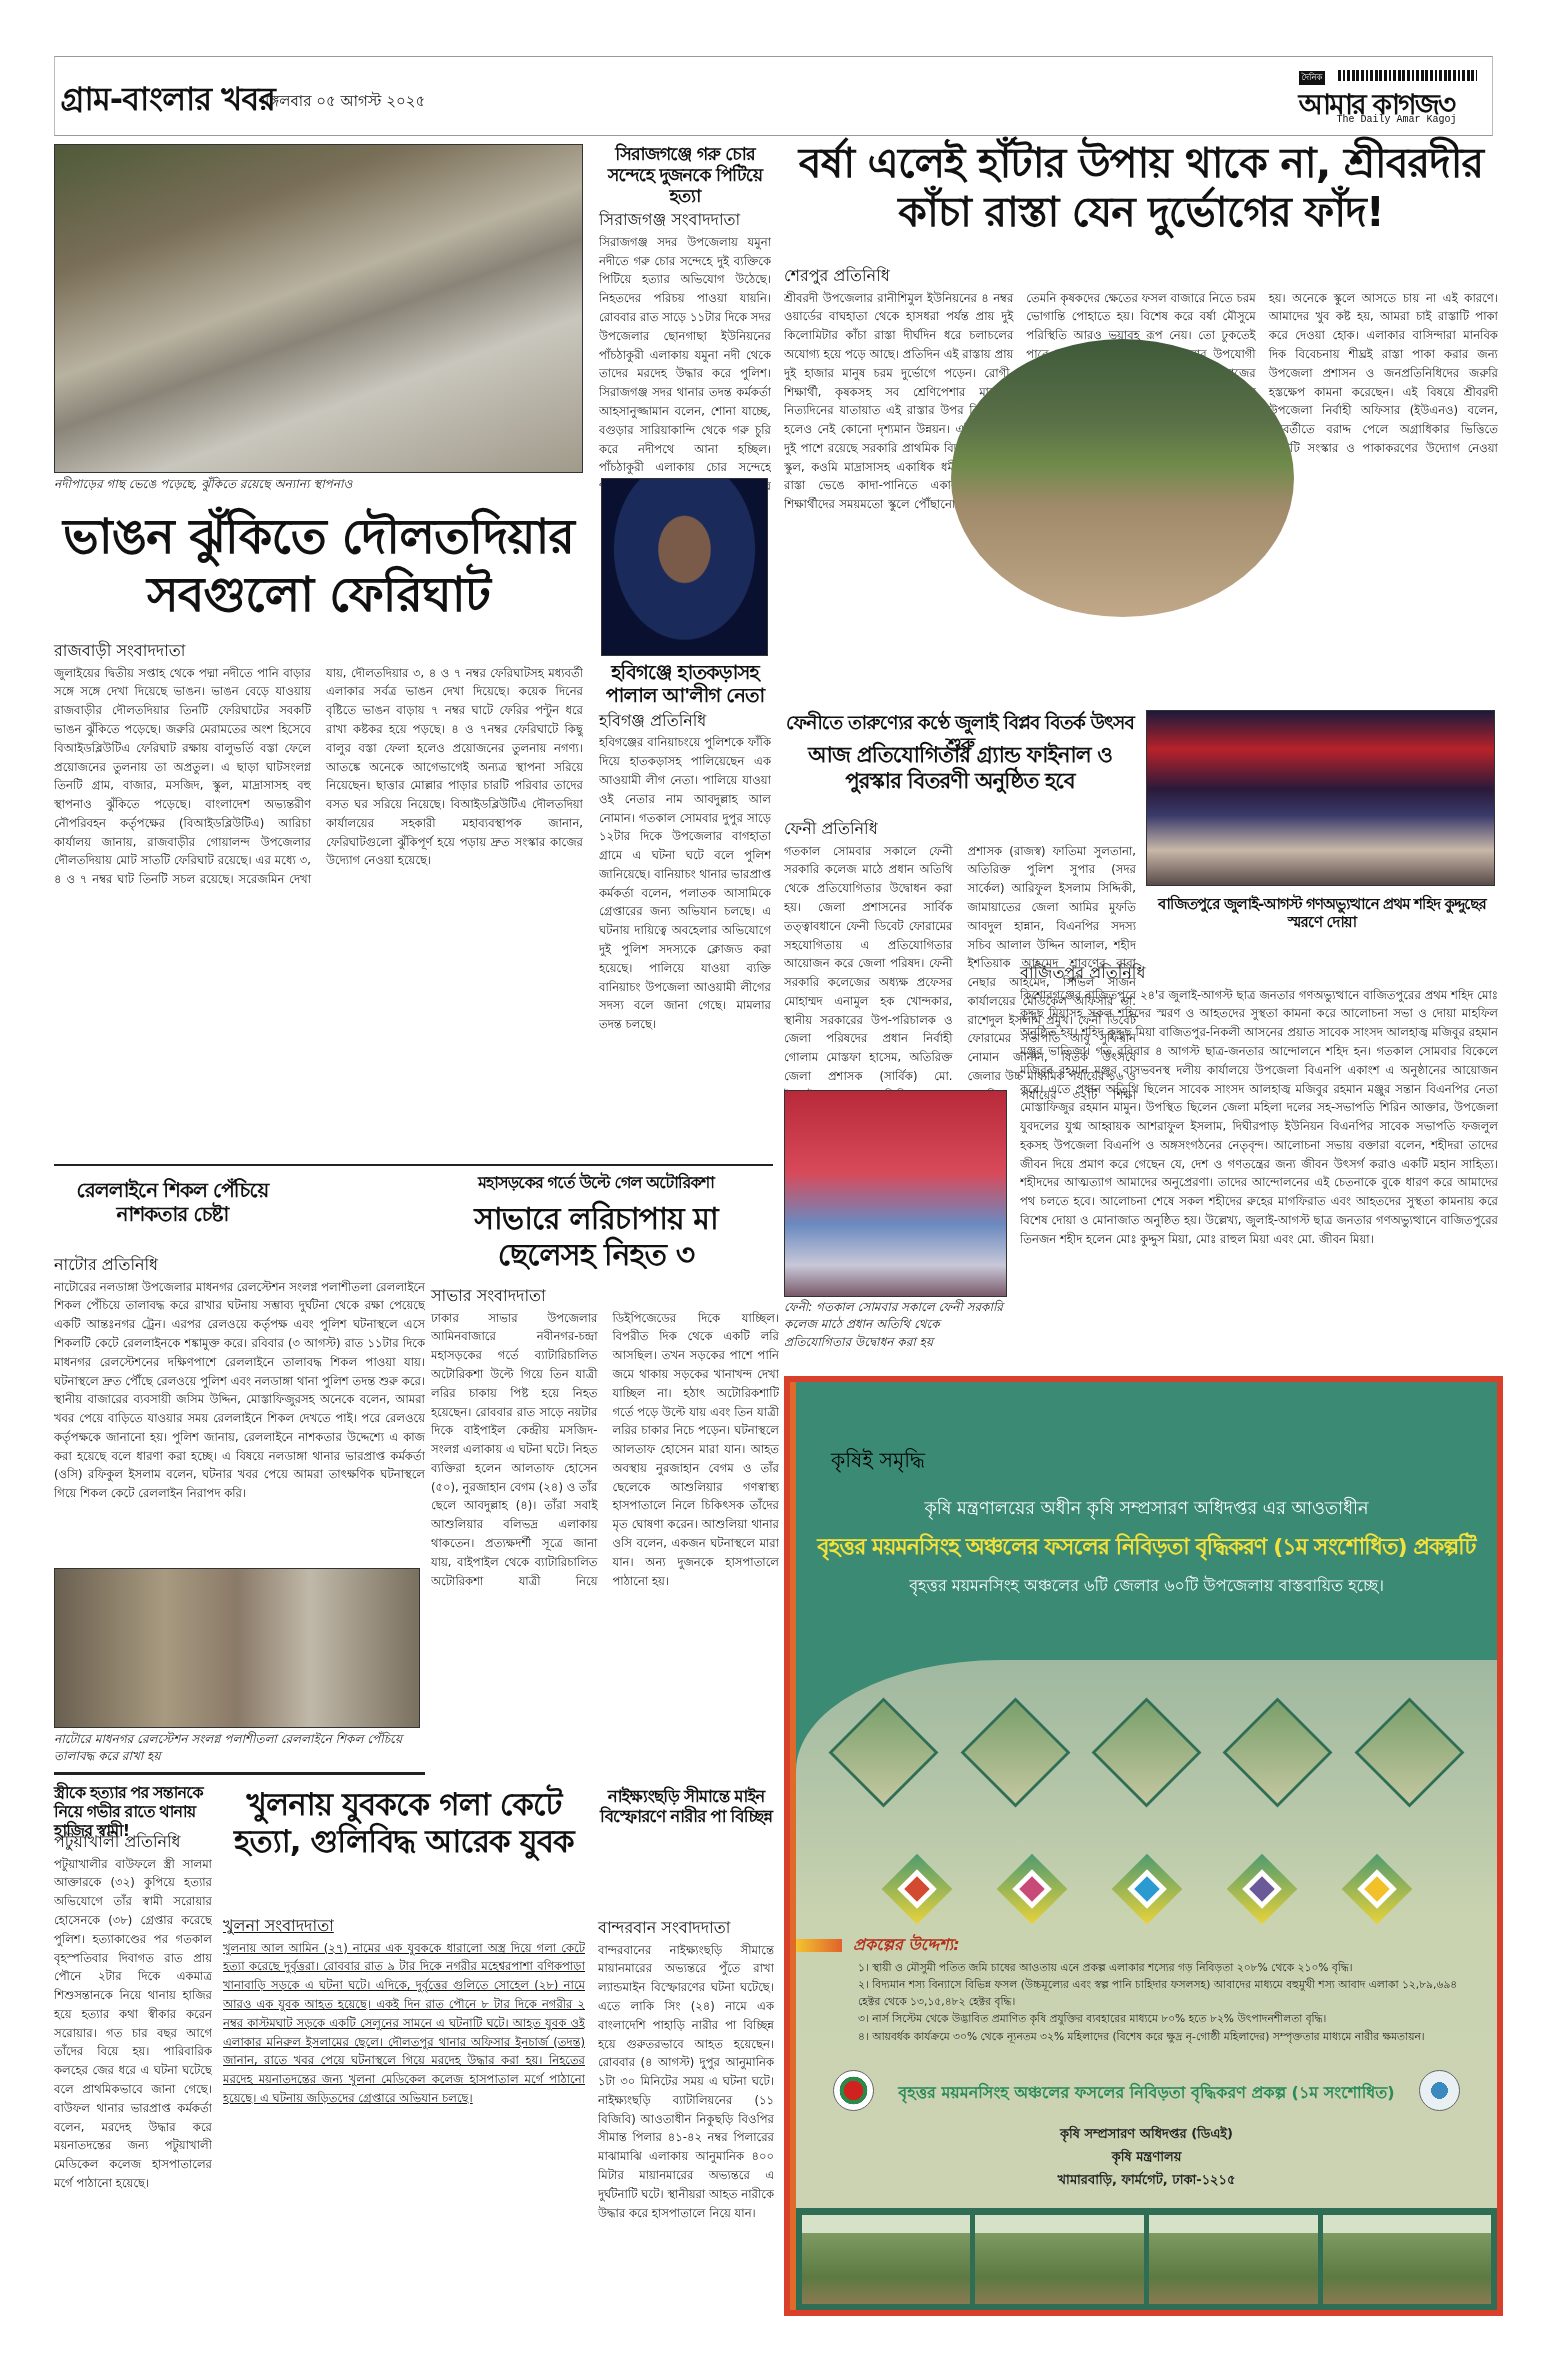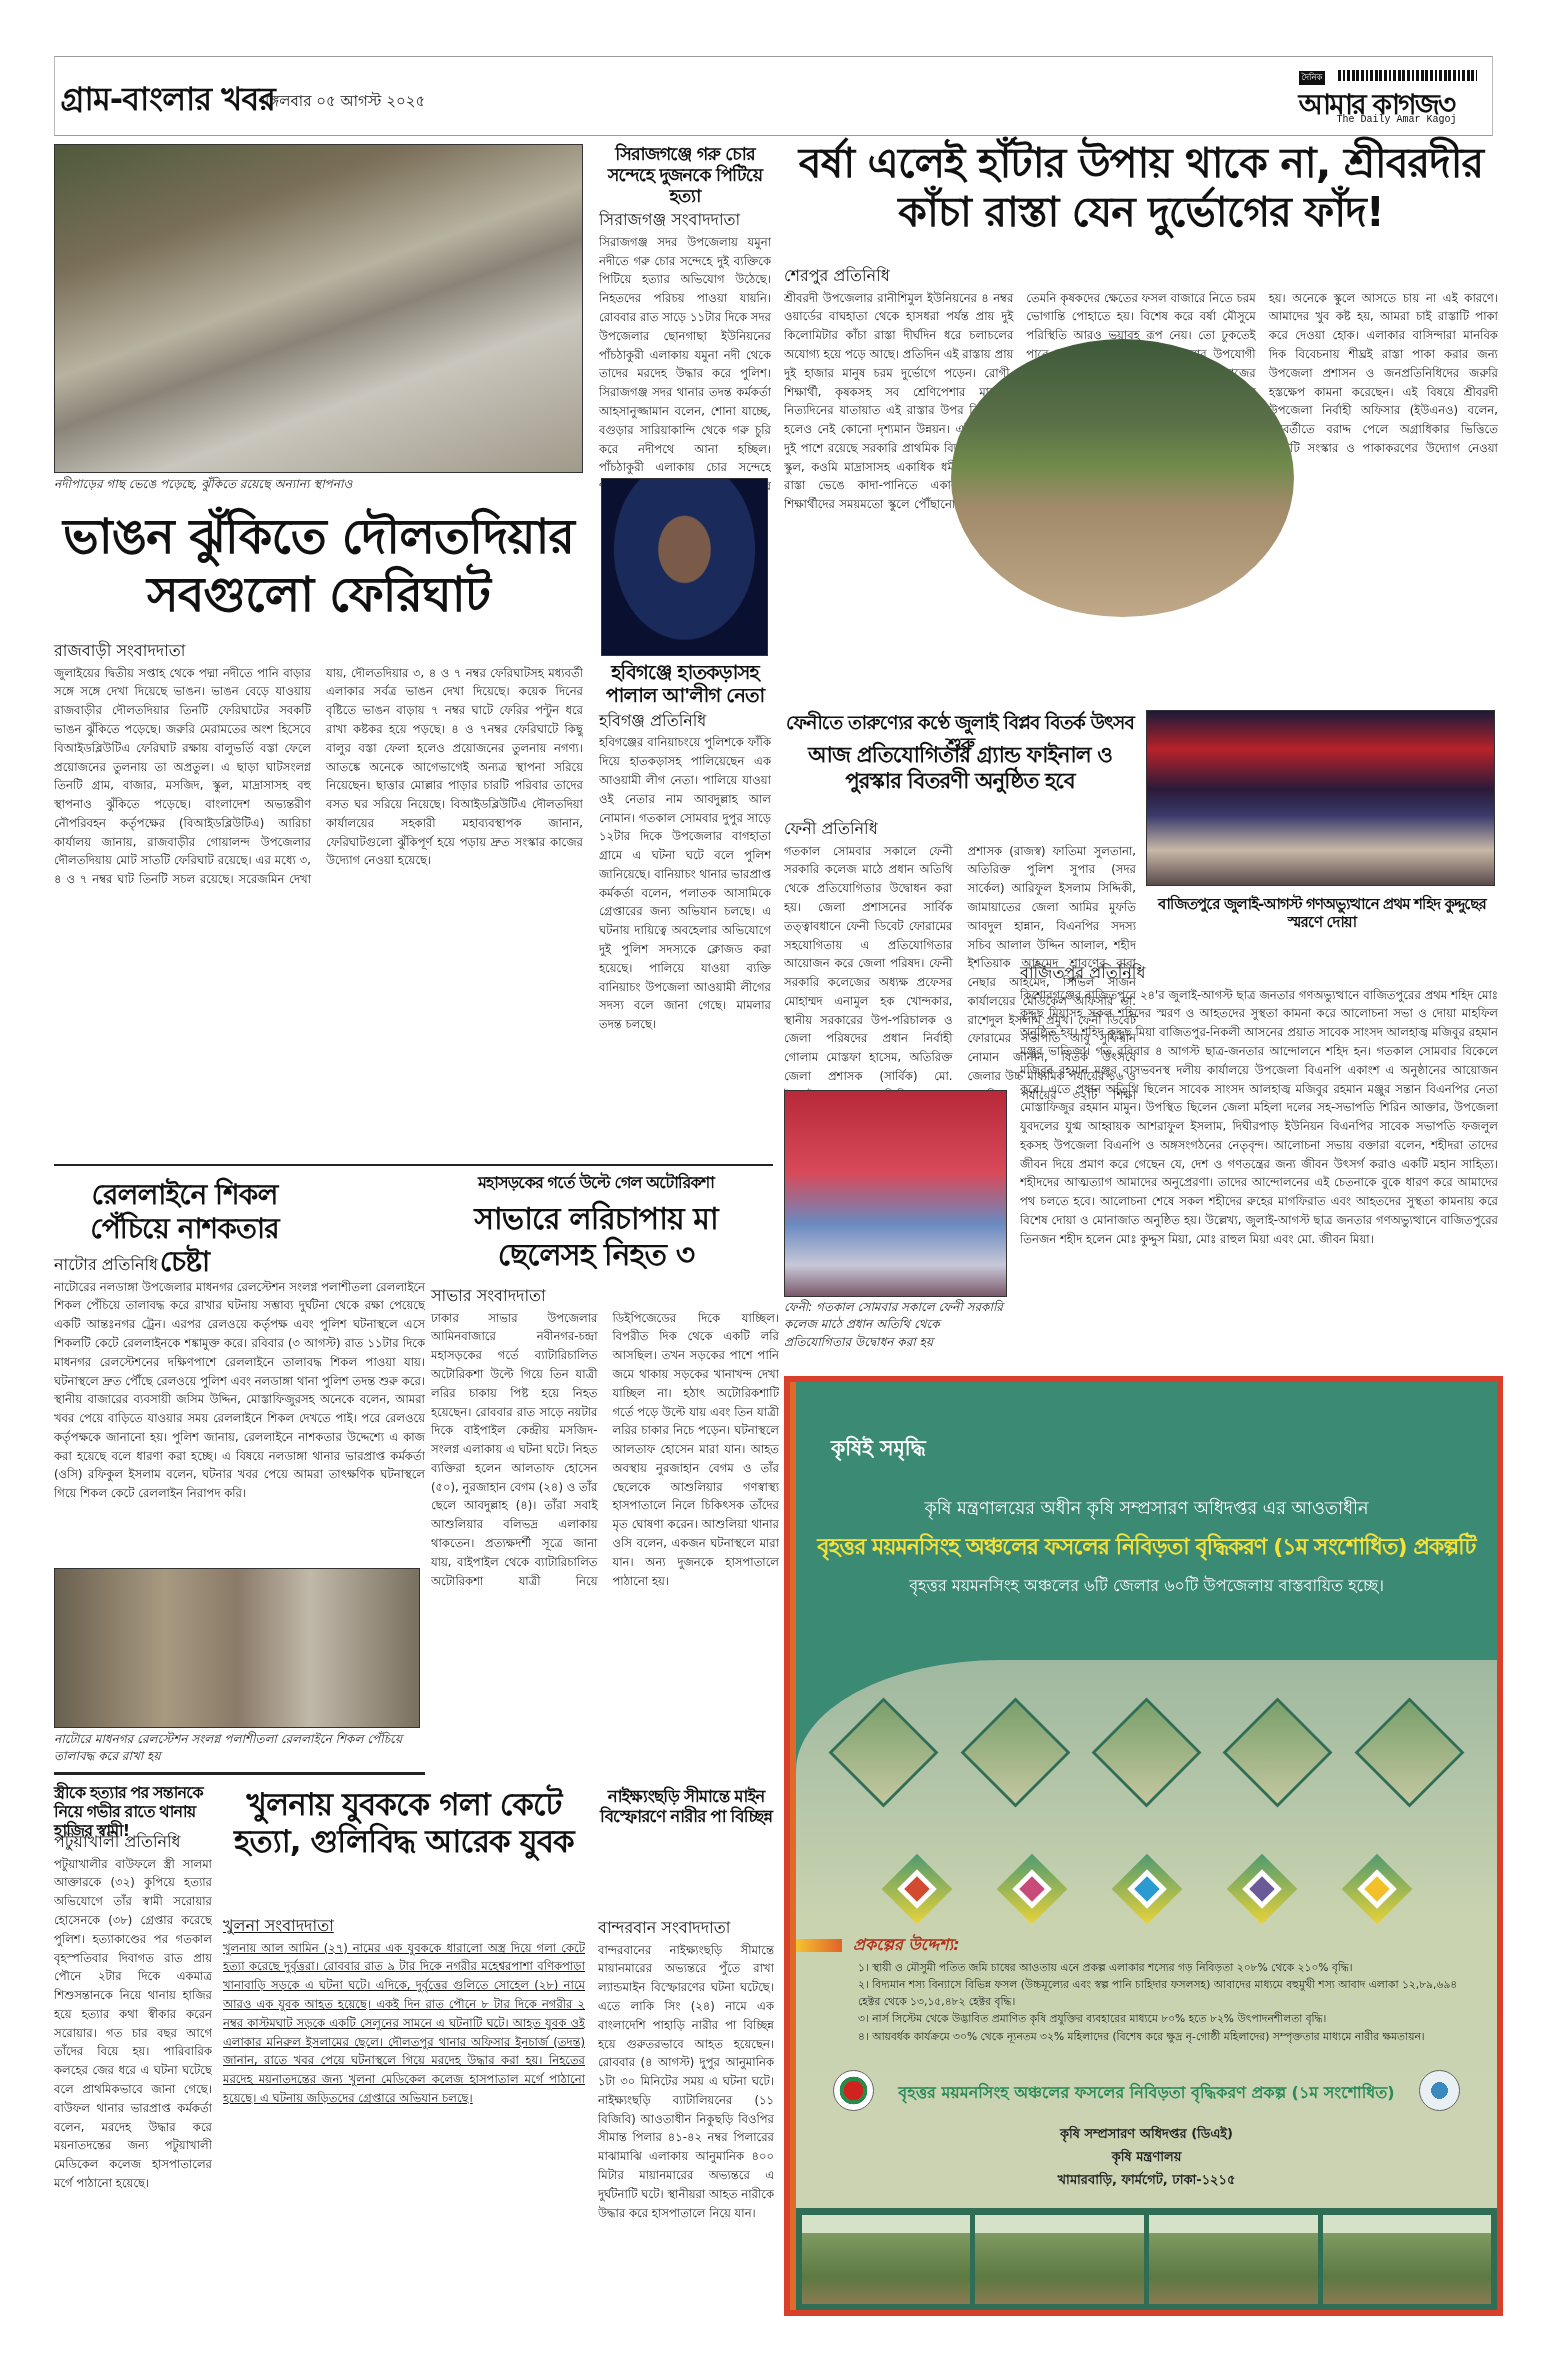--- a/index.html
+++ b/index.html
@@ -15,21 +15,21 @@
   .logo .en { position:absolute; right:28px; top:48px; font-size:10px; font-family:Liberation Mono, monospace; }
   .photo { background: linear-gradient(135deg,#6b6050,#9a8f78 40%,#c9c2b0 60%,#5a5a48); border:0.9px solid #333; }
   .caption { font-size: 12px; font-style: italic; color: #222; line-height: 1.45; }
   .headline { font-weight: bold; text-align: center; line-height: 1.2; letter-spacing: -0.9px; }
   .byline { font-size: 16px; line-height: 1.6; }
   .body { font-size: 11.6px; line-height: 1.62; text-align: justify; color: #222; }
   .cols2 { column-count: 2; column-gap: 15px; }
   .cols3 { column-count: 3; column-gap: 13px; }
   .ad { left: 784px; top: 1376px; width: 719px; height: 940px; border: 6.5px solid #d9402b; background: #3b8a74; }
   .ad-inner { position:absolute; inset:0; border-left: 6.5px solid #e06a2a; }
-  .ad-tag { position:absolute; left:35px; top:51px; color:#ffffff; font-size:20.4px; font-weight:bold; }
+  .ad-tag { position:absolute; left:35px; top:63px; color:#000000; font-size:20.4px; font-weight:normal; }
   .ad-line1 { position:absolute; left:0; right:0; top:113px; text-align:center; color:#fff; font-size:17.6px; }
   .ad-line2 { position:absolute; left:0; right:0; top:147px; text-align:center; color:#f4e23a; font-size:22px; font-weight:bold; letter-spacing:-0.9px; }
   .ad-line3 { position:absolute; left:0; right:0; top:191px; text-align:center; color:#fff; font-size:16px; }
   .ad-bottom { position:absolute; left:0; right:0; top:278px; bottom:0; background: linear-gradient(180deg,#9fb8a0,#c9d3b0 40%,#cdd3b4); border-top-left-radius: 204px 111px; }
   .ad-photos-row { position:absolute; left:0; right:0; top:519px; height:111px; display:flex; justify-content:center; gap:20.4px; }
   .ad-photo-diamond { width:111px; height:111px; transform: rotate(45deg) scale(.7); background: linear-gradient(135deg,#7aa06b,#c4c7a0); border:4.6px solid #2f6e55; }
   .diamonds { position:absolute; left:0; right:0; top:668px; display:flex; justify-content:center; gap:65px; }
   .diamond { width:50px; height:50px; transform: rotate(45deg); background: linear-gradient(135deg,#4f9a70,#e8d23a); display:flex; align-items:center; justify-content:center; }
   .diamond span { width:28px; height:28px; background:#fff; display:flex; align-items:center; justify-content:center; }
   .diamond span i { width:18.6px; height:18.6px; display:block; }
@@ -97,21 +97,21 @@
 <div class="abs caption" style="left:784px;top:1299px;width:223px;">ফেনী: গতকাল সোমবার সকালে ফেনী সরকারি কলেজ মাঠে প্রধান অতিথি থেকে প্রতিযোগিতার উদ্বোধন করা হয়</div>
 
 <div class="abs photo" style="left:1146px;top:710px;width:349px;height:176px;background:linear-gradient(180deg,#1a1a3a 0%,#b8222a 22%,#2a1a3a 45%,#3a3a6a 60%,#c8b8a8 80%,#5a4a4a 100%);"></div>
 <div class="abs headline" style="left:1146px;top:895px;width:352px;font-size:15px;">বাজিতপুরে জুলাই-আগস্ট গণঅভ্যুত্থানে প্রথম শহিদ কুদ্দুছের স্মরণে দোয়া</div>
 <div class="abs" style="left:1020px;top:960px;width:478px;">
   <div class="byline">বাজিতপুর প্রতিনিধি</div>
   <div class="body" style="height:394px;overflow:hidden;">কিশোরগঞ্জের বাজিতপুরে ২৪'র জুলাই-আগস্ট ছাত্র জনতার গণঅভ্যুত্থানে বাজিতপুরের প্রথম শহিদ মোঃ কুদ্দুছ মিয়াসহ সকল শহিদের স্মরণ ও আহতদের সুস্থতা কামনা করে আলোচনা সভা ও দোয়া মাহফিল অনুষ্ঠিত হয়। শহিদ কুদ্দুছ মিয়া বাজিতপুর-নিকলী আসনের প্রয়াত সাবেক সাংসদ আলহাজ্ব মজিবুর রহমান মঞ্জুর ভাতিজা। গত রবিবার ৪ আগস্ট ছাত্র-জনতার আন্দোলনে শহিদ হন। গতকাল সোমবার বিকেলে মজিবুর রহমান মঞ্জুর বাসভবনস্থ দলীয় কার্যালয়ে উপজেলা বিএনপি একাংশ এ অনুষ্ঠানের আয়োজন করে। এতে প্রধান অতিথি ছিলেন সাবেক সাংসদ আলহাজ্ব মজিবুর রহমান মঞ্জুর সন্তান বিএনপির নেতা মোস্তাফিজুর রহমান মামুন। উপস্থিত ছিলেন জেলা মহিলা দলের সহ-সভাপতি শিরিন আক্তার, উপজেলা যুবদলের যুগ্ম আহ্বায়ক আশরাফুল ইসলাম, দিঘীরপাড় ইউনিয়ন বিএনপির সাবেক সভাপতি ফজলুল হকসহ উপজেলা বিএনপি ও অঙ্গসংগঠনের নেতৃবৃন্দ। আলোচনা সভায় বক্তারা বলেন, শহীদরা তাদের জীবন দিয়ে প্রমাণ করে গেছেন যে, দেশ ও গণতন্ত্রের জন্য জীবন উৎসর্গ করাও একটি মহান সাহিত্য। শহীদদের আত্মত্যাগ আমাদের অনুপ্রেরণা। তাদের আন্দোলনের এই চেতনাকে বুকে ধারণ করে আমাদের পথ চলতে হবে। আলোচনা শেষে সকল শহীদের রুহের মাগফিরাত এবং আহতদের সুস্থতা কামনায় করে বিশেষ দোয়া ও মোনাজাত অনুষ্ঠিত হয়। উল্লেখ্য, জুলাই-আগস্ট ছাত্র জনতার গণঅভ্যুত্থানে বাজিতপুরের তিনজন শহীদ হলেন মোঃ কুদ্দুস মিয়া, মোঃ রাহুল মিয়া এবং মো. জীবন মিয়া।</div>
 </div>
 
 <div class="abs" style="left:54px;top:1164px;width:719px;height:1.9px;background:#222;"></div>
-<div class="abs headline" style="left:66px;top:1178px;width:237px;font-size:28px;">রেললাইনে শিকল পেঁচিয়ে নাশকতার চেষ্টা</div>
+<div class="abs headline" style="left:54px;top:1178px;width:237px;font-size:20px;">রেললাইনে শিকল পেঁচিয়ে নাশকতার চেষ্টা</div>
 <div class="abs" style="left:54px;top:1252px;width:371px;">
   <div class="byline">নাটোর প্রতিনিধি</div>
   <div class="body" style="height:292px;overflow:hidden;">নাটোরের নলডাঙ্গা উপজেলার মাধনগর রেলস্টেশন সংলগ্ন পলাশীতলা রেললাইনে শিকল পেঁচিয়ে তালাবদ্ধ করে রাখার ঘটনায় সম্ভাব্য দুর্ঘটনা থেকে রক্ষা পেয়েছে একটি আন্তঃনগর ট্রেন। এরপর রেলওয়ে কর্তৃপক্ষ এবং পুলিশ ঘটনাস্থলে এসে শিকলটি কেটে রেললাইনকে শঙ্কামুক্ত করে। রবিবার (৩ আগস্ট) রাত ১১টার দিকে মাধনগর রেলস্টেশনের দক্ষিণপাশে রেললাইনে তালাবদ্ধ শিকল পাওয়া যায়। ঘটনাস্থলে দ্রুত পৌঁছে রেলওয়ে পুলিশ এবং নলডাঙ্গা থানা পুলিশ তদন্ত শুরু করে। স্থানীয় বাজারের ব্যবসায়ী জসিম উদ্দিন, মোস্তাফিজুরসহ অনেকে বলেন, আমরা খবর পেয়ে বাড়িতে যাওয়ার সময় রেললাইনে শিকল দেখতে পাই। পরে রেলওয়ে কর্তৃপক্ষকে জানানো হয়। পুলিশ জানায়, রেললাইনে নাশকতার উদ্দেশ্যে এ কাজ করা হয়েছে বলে ধারণা করা হচ্ছে। এ বিষয়ে নলডাঙ্গা থানার ভারপ্রাপ্ত কর্মকর্তা (ওসি) রফিকুল ইসলাম বলেন, ঘটনার খবর পেয়ে আমরা তাৎক্ষণিক ঘটনাস্থলে গিয়ে শিকল কেটে রেললাইন নিরাপদ করি।</div>
 </div>
 <div class="abs photo" style="left:54px;top:1568px;width:366px;height:160px;background:linear-gradient(90deg,#6a6050,#a89a80 30%,#8a7a68 50%,#c0b8a8 70%,#7a7060);"></div>
 <div class="abs caption" style="left:54px;top:1731px;width:366px;">নাটোরে মাধনগর রেলস্টেশন সংলগ্ন পলাশীতলা রেললাইনে শিকল পেঁচিয়ে তালাবদ্ধ করে রাখা হয়</div>
 
 <div class="abs headline" style="left:422px;top:1173px;width:348px;font-size:16px;">মহাসড়কের গর্তে উল্টে গেল অটোরিকশা</div>
 <div class="abs headline" style="left:422px;top:1201px;width:348px;font-size:30px;">সাভারে লরিচাপায় মা ছেলেসহ নিহত ৩</div>
 <div class="abs" style="left:431px;top:1283px;width:348px;">

